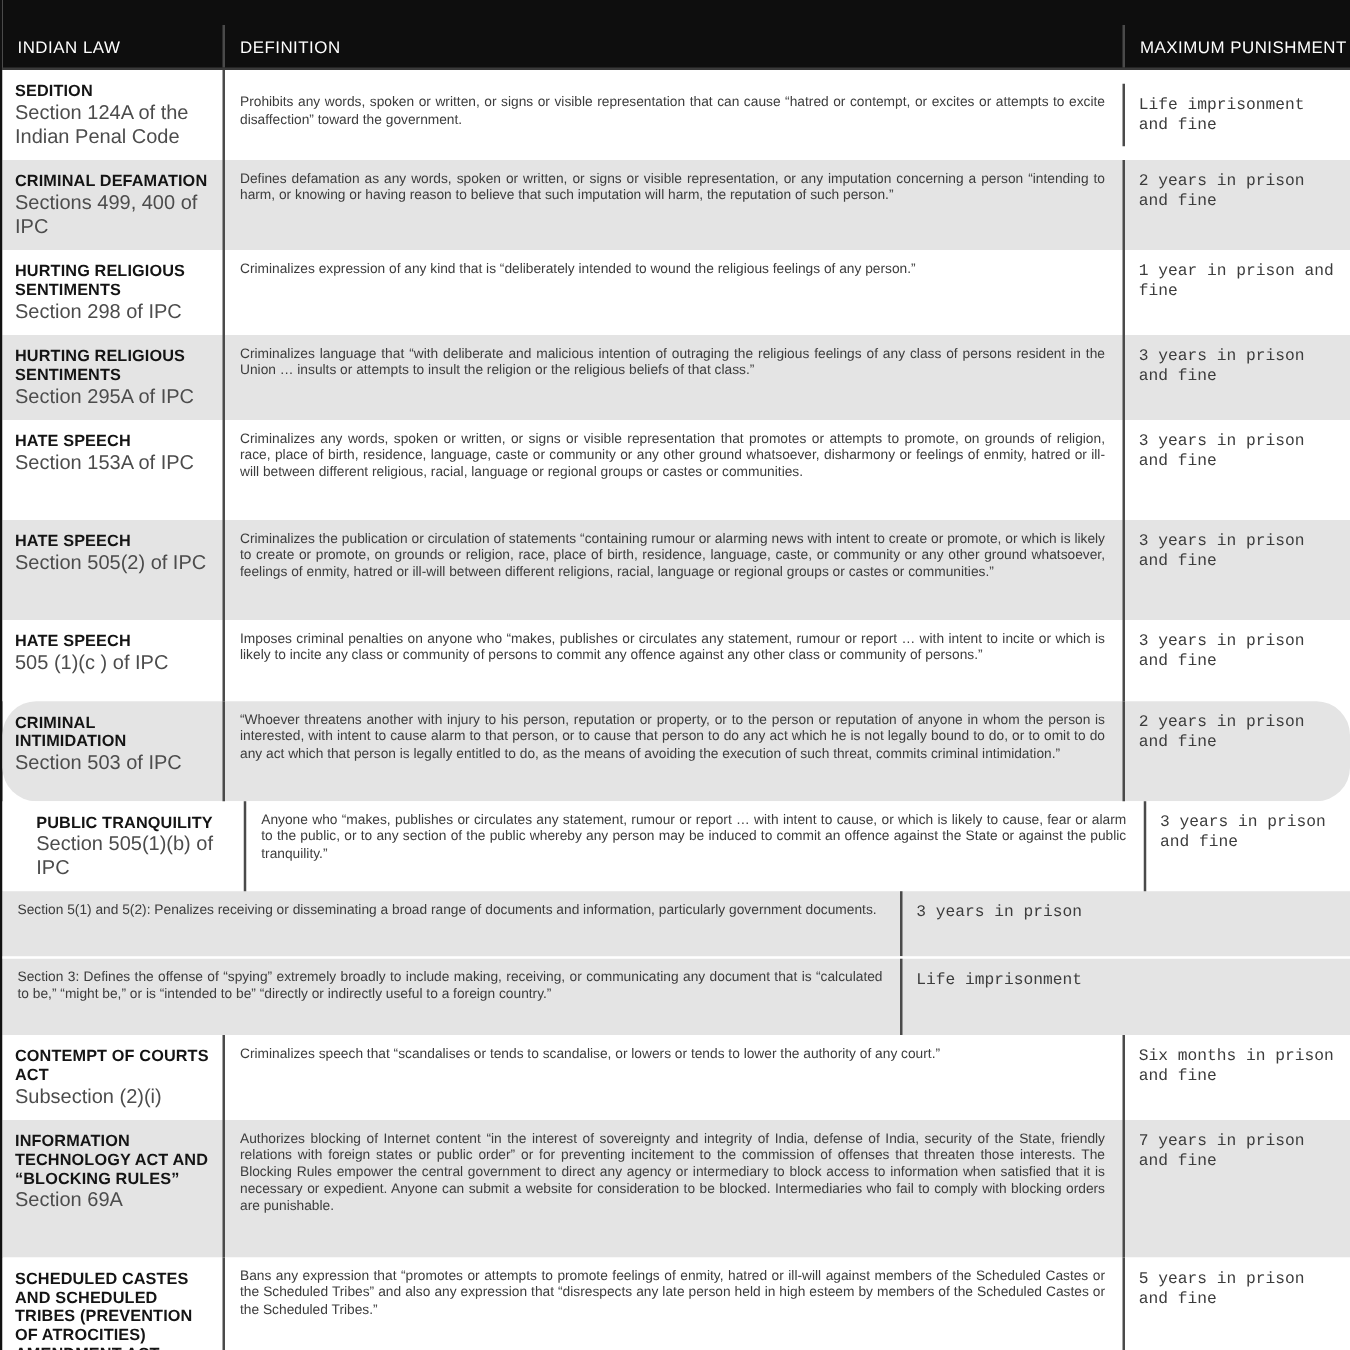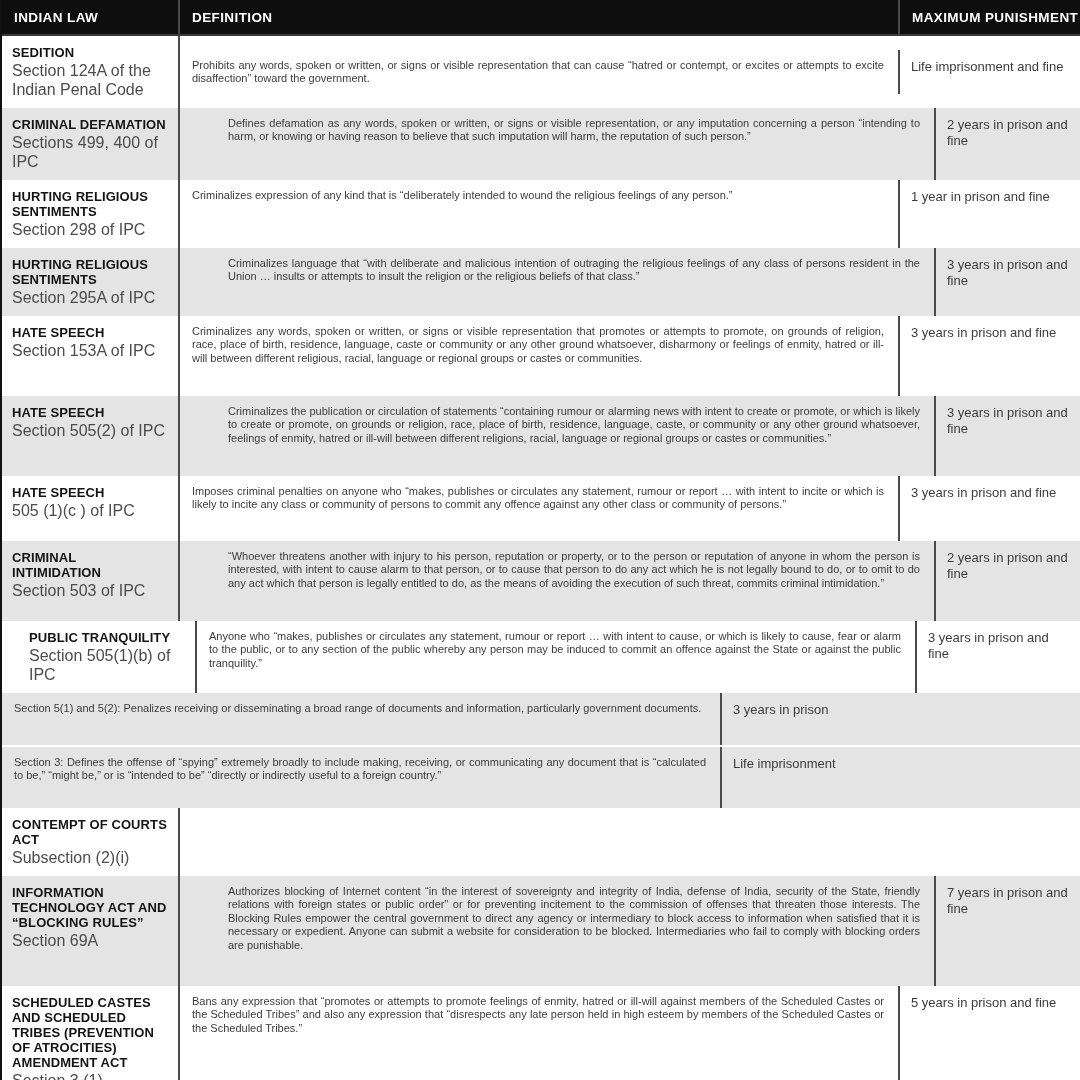--- a/index.html
+++ b/index.html
@@ -21,32 +21,33 @@
     border-left:2px solid #111;
     border-bottom:4px solid #111;
   }
   .header-row{
     display:flex;
     background:var(--header-bg);
     color:#ffffff;
     border-bottom:2px solid #3a3a3a;
   }
   .header-cell{
-    font-weight:bold;
+    font-weight:normal;
     font-size:13.5px;
     letter-spacing:.4px;
     padding:10px 12px 9px 12px;
     text-transform:uppercase;
     white-space:nowrap;
+    margin-top:20px;
   }
   .cell-law{width:178px;flex-shrink:0;border-right:2px solid var(--divider);}
   .cell-def{width:720px;flex-shrink:0;border-right:2px solid var(--divider);}
   .cell-pun{flex:1;}
   .row{display:flex;background:#ffffff;}
-  .row.shaded{background:var(--row-shade);gap:36px;}
+  .row.shaded{background:var(--row-shade);}
   .law-cell{padding:9px 10px 8px 10px;}
   .law-name{
     font-weight:bold;
     color:var(--heading-text);
     font-size:13px;
     line-height:1.16;
     letter-spacing:.1px;
   }
   .law-section{
     color:#4c4c4c;
@@ -62,30 +63,31 @@
     color:var(--body-text);
     font-size:11px;
     line-height:1.24;
     text-align:justify;
   }
   .punishment{
     padding:9px 10px 8px 11px;
     color:var(--body-text);
     font-size:13px;
     line-height:1.24;
+    font-family:Liberation Mono, monospace;
   }
   
   #table-body .row:nth-child(1){min-height:68px;align-items:center;}
   #table-body .row:nth-child(2){min-height:65px;}
   #table-body .row:nth-child(3){min-height:66px;}
   #table-body .row:nth-child(4){min-height:66px;}
   #table-body .row:nth-child(5){min-height:80px;}
   #table-body .row:nth-child(6){min-height:80px;}
   #table-body .row:nth-child(7){min-height:65px;}
-  #table-body .row:nth-child(8){min-height:80px;}
+  #table-body .row:nth-child(8){min-height:80px;border-radius:27px;}
   #table-body .row:nth-child(9){min-height:65px;padding-left:17px;}
   #table-body .row:nth-child(10){min-height:115px;}
   #table-body .row:nth-child(10) .subrow:nth-child(1){min-height:50px;}
   #table-body .row:nth-child(10) .subrow:nth-child(2){min-height:63px;}
   #table-body .row:nth-child(11){min-height:65px;}
   #table-body .row:nth-child(12){min-height:110px;}
   #table-body .row:nth-child(13){min-height:104px;}
 </style>
 </head>
 <body>
@@ -226,20 +228,26 @@
     <div class="cell-pun punishment">Life imprisonment</div>
   </div>
 </div>
   </div>
 
   <div class="row">
     <div class="cell-law law-cell">
       <div class="law-name">CONTEMPT OF COURTS ACT</div>
       <div class="law-section">Subsection (2)(i)</div>
     </div>
+    <div class="subrows">
+  <div class="subrow">
+    <div class="cell-def definition">Criminalizes speech that “scandalises or tends to scandalise, or lowers or tends to lower the authority of any court.”</div>
+    <div class="cell-pun punishment">Six months in prison and fine</div>
+  </div>
+</div>
   </div>
 
   <div class="row shaded">
     <div class="cell-law law-cell">
       <div class="law-name">INFORMATION TECHNOLOGY ACT AND “BLOCKING RULES”</div>
       <div class="law-section">Section 69A</div>
     </div>
     <div class="subrows">
   <div class="subrow">
     <div class="cell-def definition">Authorizes blocking of Internet content “in the interest of sovereignty and integrity of India, defense of India, security of the State, friendly relations with foreign states or public order” or for preventing incitement to the commission of offenses that threaten those interests. The Blocking Rules empower the central government to direct any agency or intermediary to block access to information when satisfied that it is necessary or expedient. Anyone can submit a website for consideration to be blocked. Intermediaries who fail to comply with blocking orders are punishable.</div>

